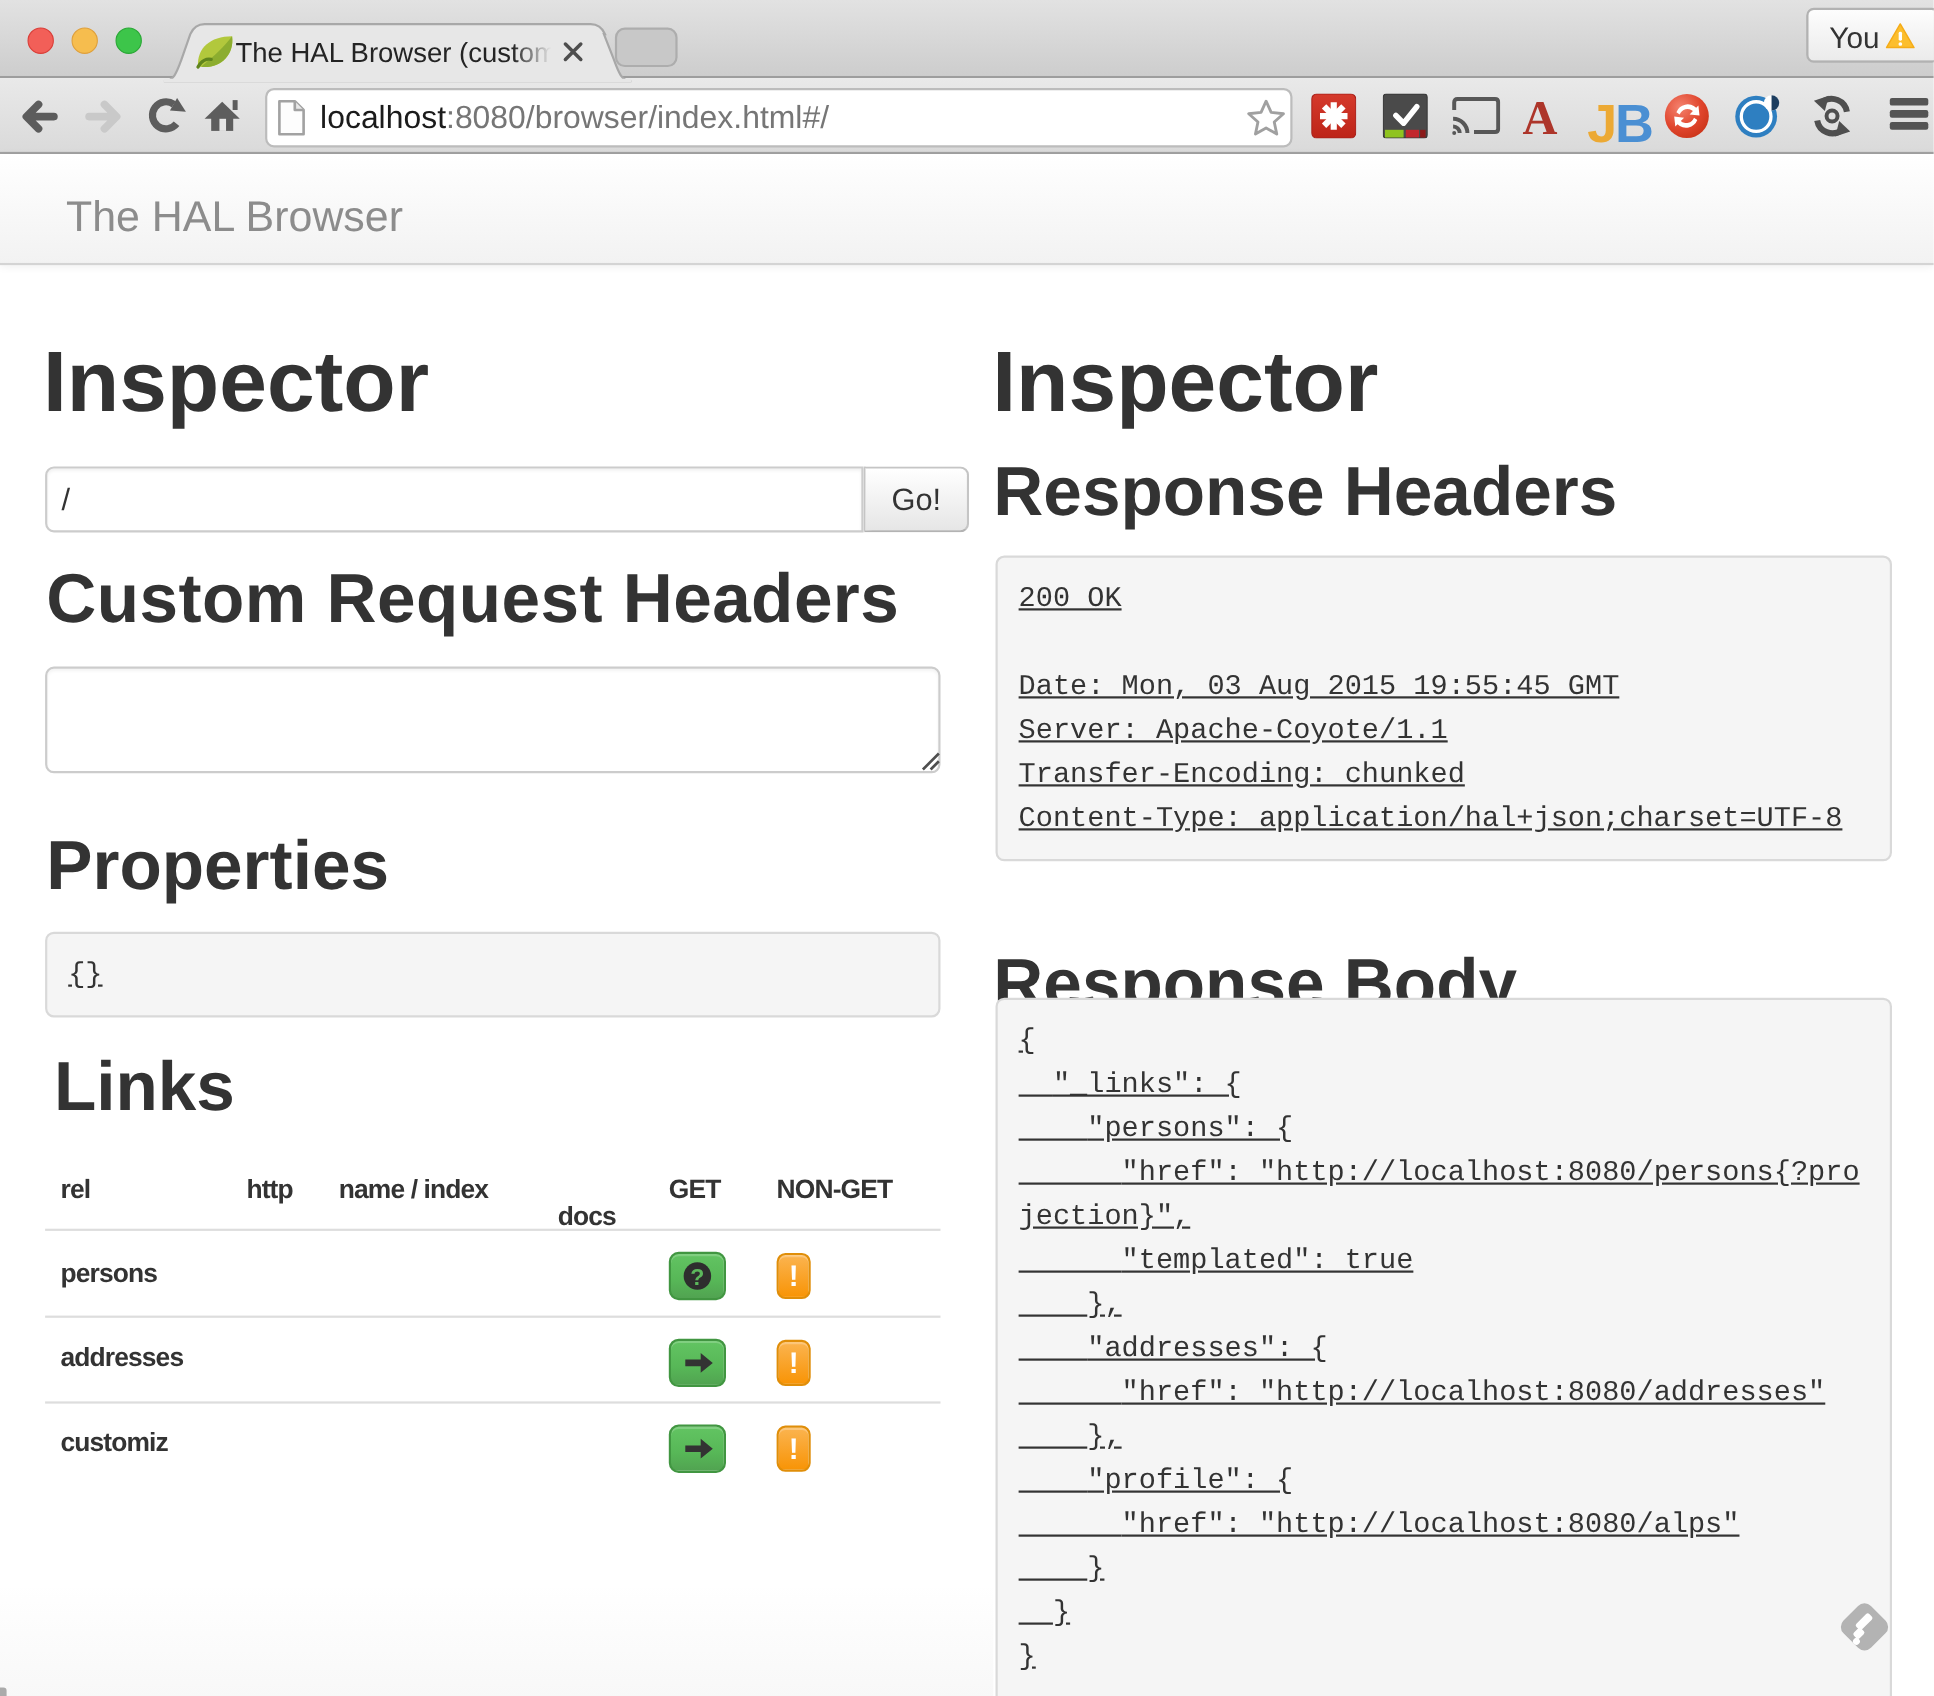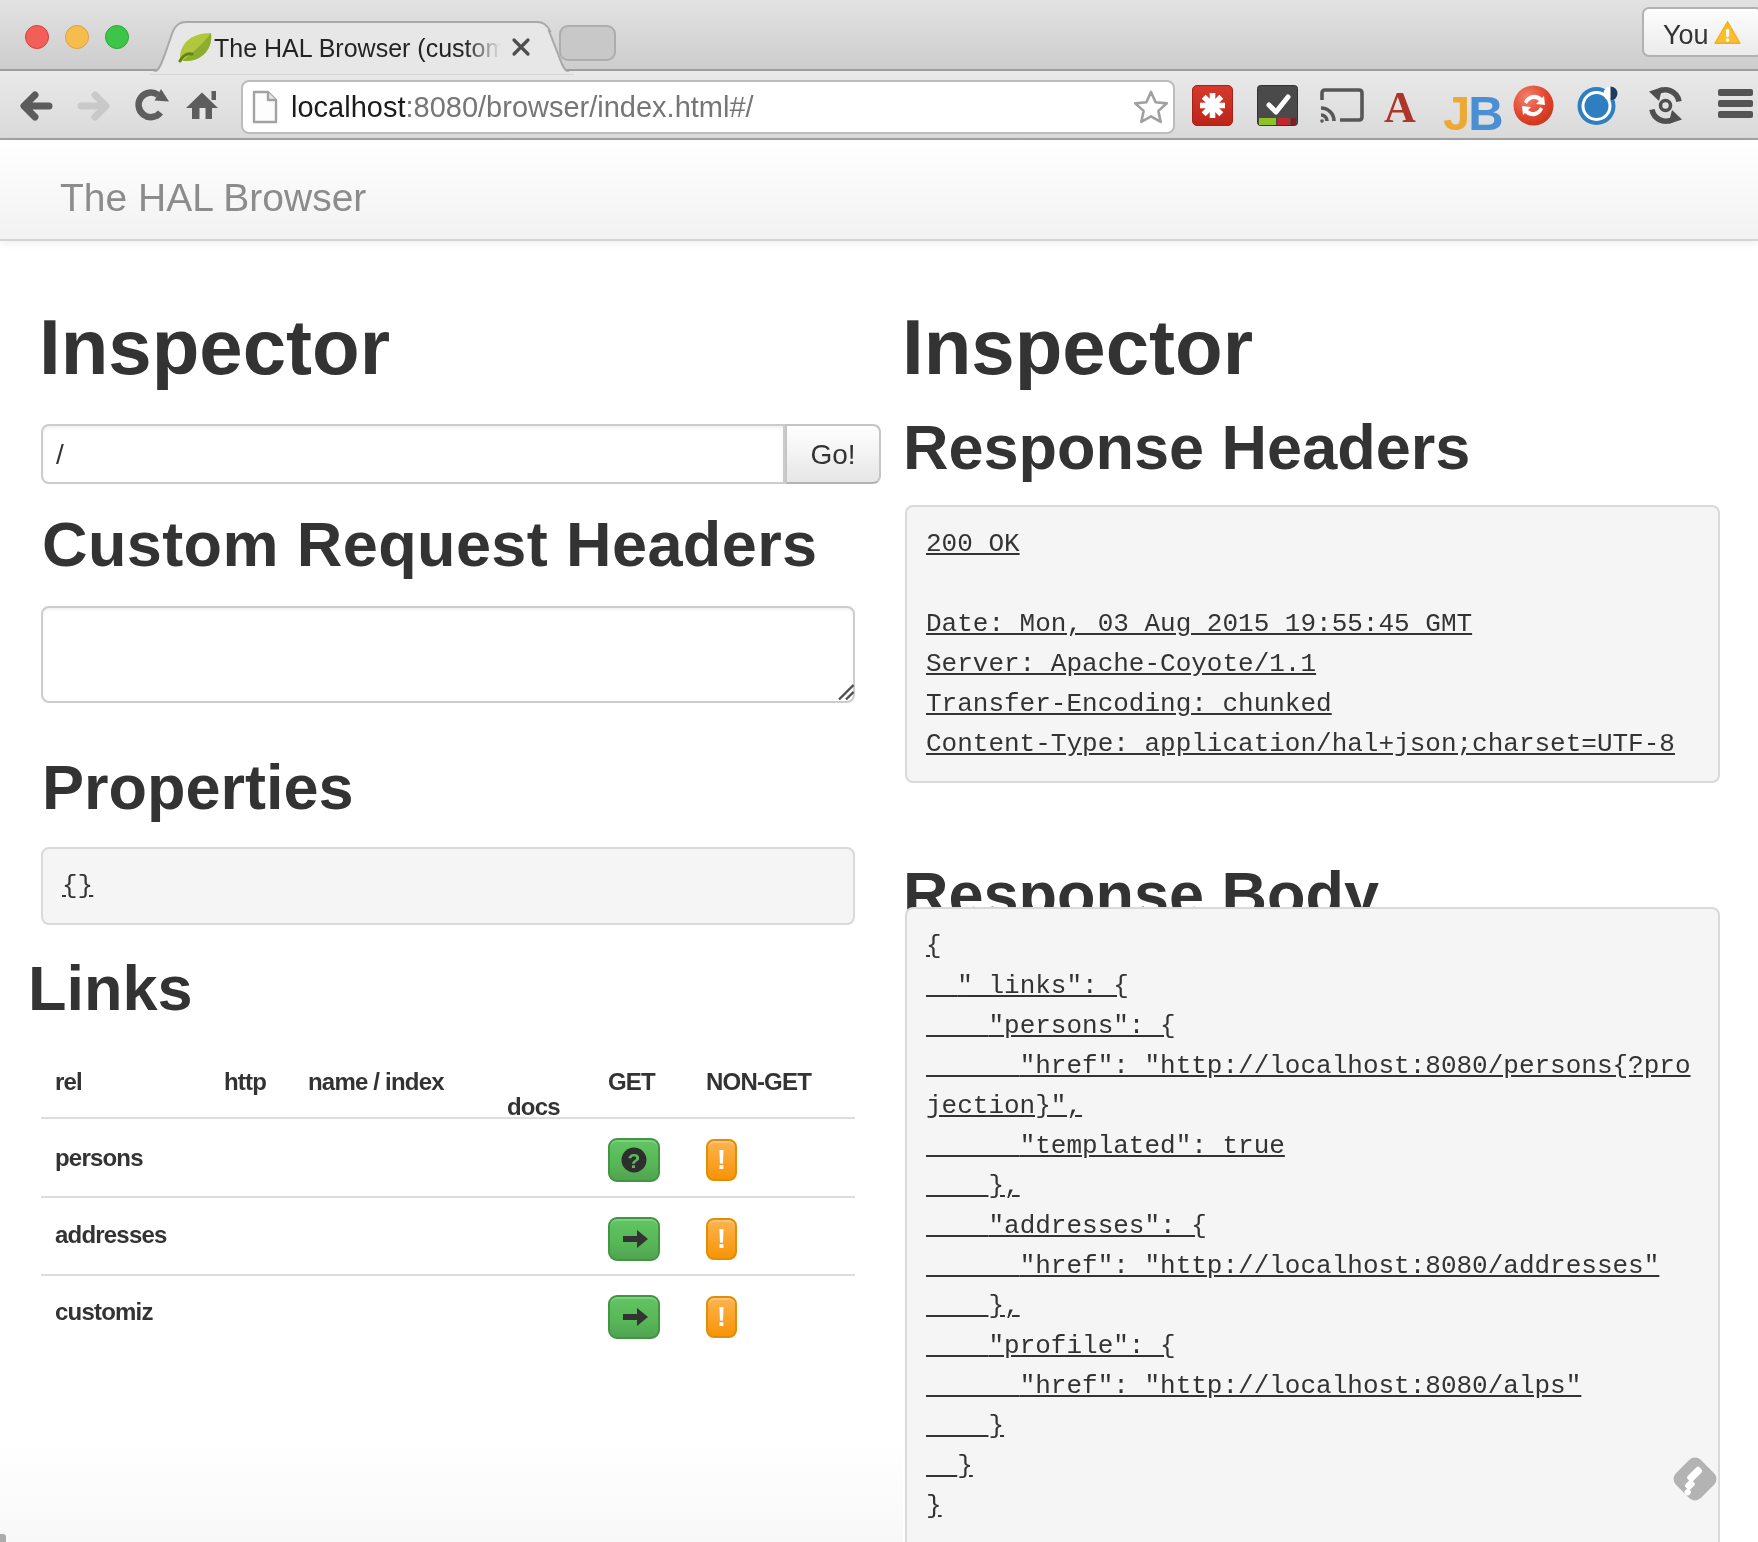--- a/index.html
+++ b/index.html
@@ -24,21 +24,21 @@
 
 
 #navbar { left:0; top:140px; width:1758px; height:101px; background:linear-gradient(#ffffff,#f2f2f2); border-bottom:2px solid #d4d4d4; box-shadow:0 2px 8px rgba(0,0,0,0.07); }
 #brand { left:60px; top:178px; font-size:39px; line-height:39px; color:#8c8c8c; }
 h1.hd { position:absolute; font-size:78px; line-height:80px; font-weight:bold; color:#333; letter-spacing:0px; }
 h2.hd { position:absolute; font-size:63px; line-height:80px; font-weight:bold; color:#333; }
 #explorer { left:39px; top:307px; }
 #inspector { left:902px; top:307px; }
 #crh { left:42px; top:504px; letter-spacing:0.4px; }
 #props { left:42px; top:747px; }
-#links { left:28px; top:948px; }
+#links { left:49px; top:948px; }
 #resphead { left:903px; top:407px; }
 #respbody { left:903px; top:810px;margin-top:44px; }
 
 #urlinput { left:41px; top:424px; width:744px; height:60px; background:#fff; border:2px solid #ccc; border-radius:8px 0 0 8px; box-shadow:inset 0 2px 3px rgba(0,0,0,0.06); font-size:28px; line-height:58px; padding-left:13px; color:#333; }
 #gobtn { left:785px; top:424px; width:96px; height:60px; background:linear-gradient(#ffffff,#e6e6e6); border:2px solid #c5c5c5; border-bottom-color:#b3b3b3; border-radius:0 8px 8px 0; font-size:28px; color:#333; text-align:center; line-height:57px; }
 #headerbox { left:41px; top:606px; width:814px; height:97px; background:#fff; border:2px solid #ccc; border-radius:8px; box-shadow:inset 0 2px 3px rgba(0,0,0,0.05); }
 pre.gbox { position:absolute; background:#f5f5f5; border:2px solid #d9d9d9; border-radius:8px; font-family:"Liberation Mono",monospace; font-size:26px; line-height:40px; color:#333; padding:17px 19px 19px 19px; white-space:pre-wrap; word-break:break-all; overflow:hidden;text-decoration:underline; }
 #propbox { left:41px; top:847px; width:814px; height:78px; }
 #rhbox { left:905px; top:505px; width:815px; height:278px; }
 #rbbox { left:905px; top:907px; width:815px; height:700px; }

